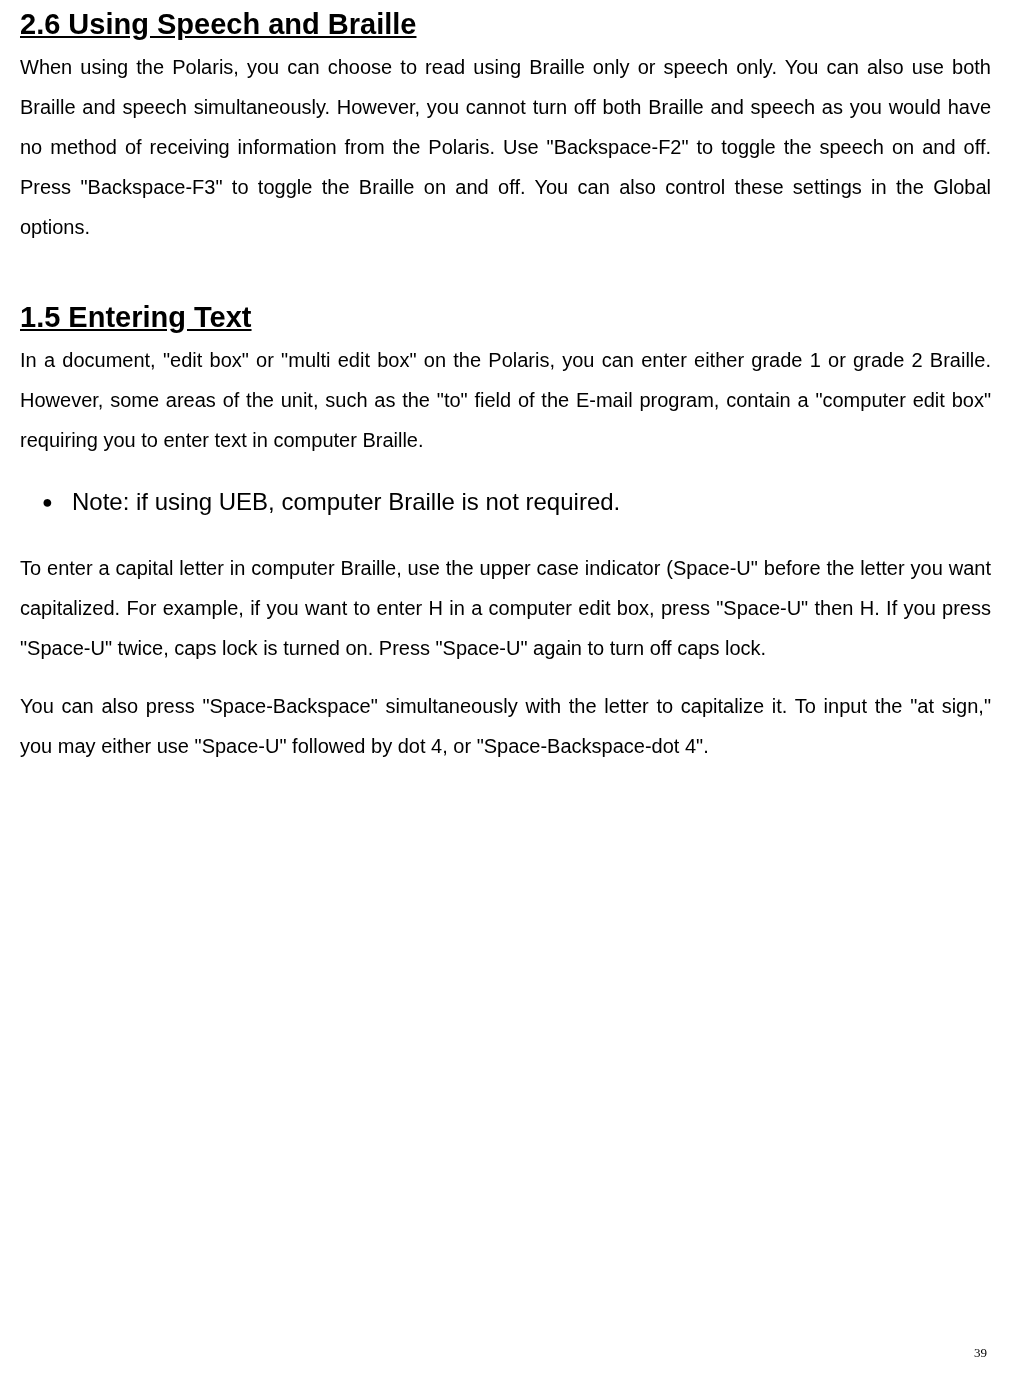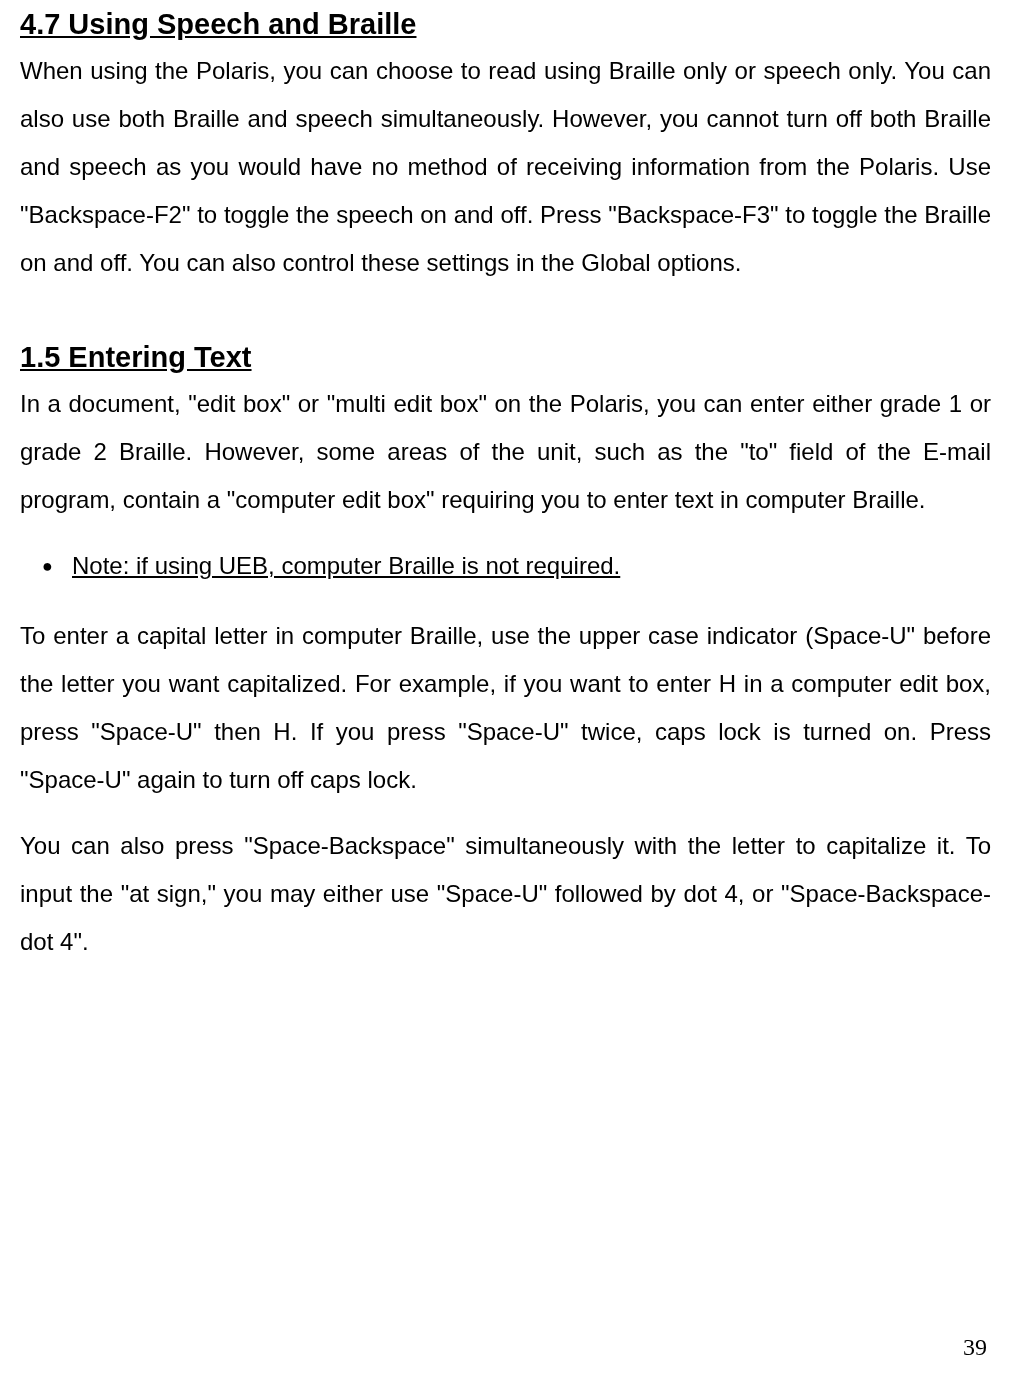--- a/index.html
+++ b/index.html
@@ -11,56 +11,55 @@
       padding: 8px 20px 0 20px;
       position: relative;
     }
     h2 {
       font-size: 29px;
       font-weight: bold;
       text-decoration: underline;
       margin-bottom: 6px;
     }
     p.body {
-      font-size: 24px;
+      font-size: 20px;
       line-height: 2.0;
       text-align: justify;
       margin-bottom: 18px;
     }
     .gap { height: 36px; }
     ul.bullets {
       list-style: none;
       padding-left: 52px;
       margin-bottom: 22px;
-      text-decoration: underline;
     }
     ul.bullets li {
       font-size: 24px;
       line-height: 2.0;
       position: relative;
     }
     ul.bullets li::before {
       content: "●";
       position: absolute;
       left: -30px;
       font-size: 18px;
       top: 6px;
     }
     .page-num {
       position: absolute;
       bottom: 18px;
       right: 24px;
       font-family: "Times New Roman", Times, serif;
-      font-size: 24px;
+      font-size: 13px;
     }
   </style>
 </head>
 <body>
 
-<h2>4.7 Using Speech and Braille</h2>
+<h2>2.6 Using Speech and Braille</h2>
 <p class="body">When using the Polaris, you can choose to read using Braille only or speech only. You can also use both Braille and speech simultaneously. However, you cannot turn off both Braille and speech as you would have no method of receiving information from the Polaris. Use "Backspace-F2" to toggle the speech on and off. Press "Backspace-F3" to toggle the Braille on and off. You can also control these settings in the Global options.</p>
 
 <div class="gap"></div>
 
 <h2>1.5 Entering Text</h2>
 <p class="body">In a document, "edit box" or "multi edit box" on the Polaris, you can enter either grade 1 or grade 2 Braille. However, some areas of the unit, such as the "to" field of the E-mail program, contain a "computer edit box" requiring you to enter text in computer Braille.</p>
 
 <ul class="bullets">
   <li>Note: if using UEB, computer Braille is not required.</li>
 </ul>

